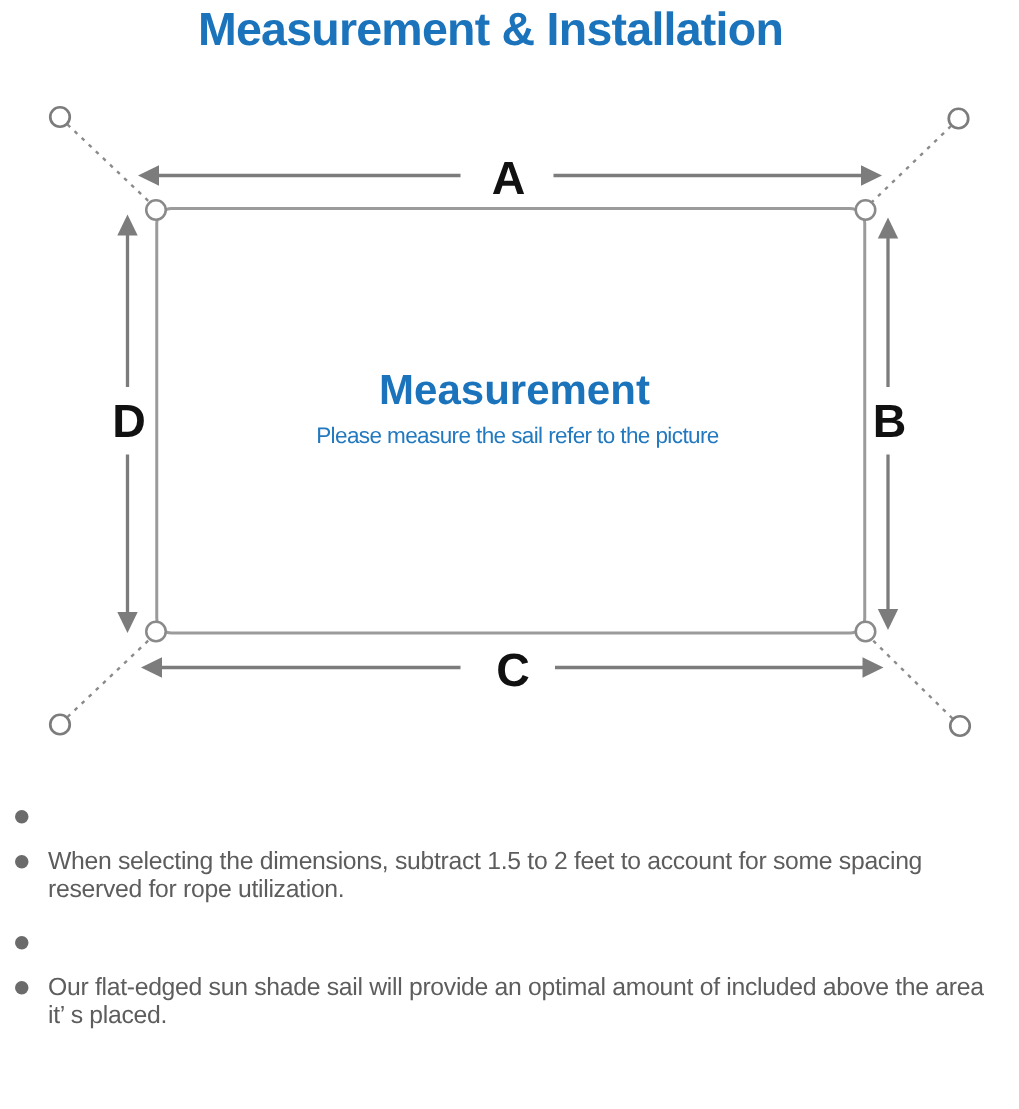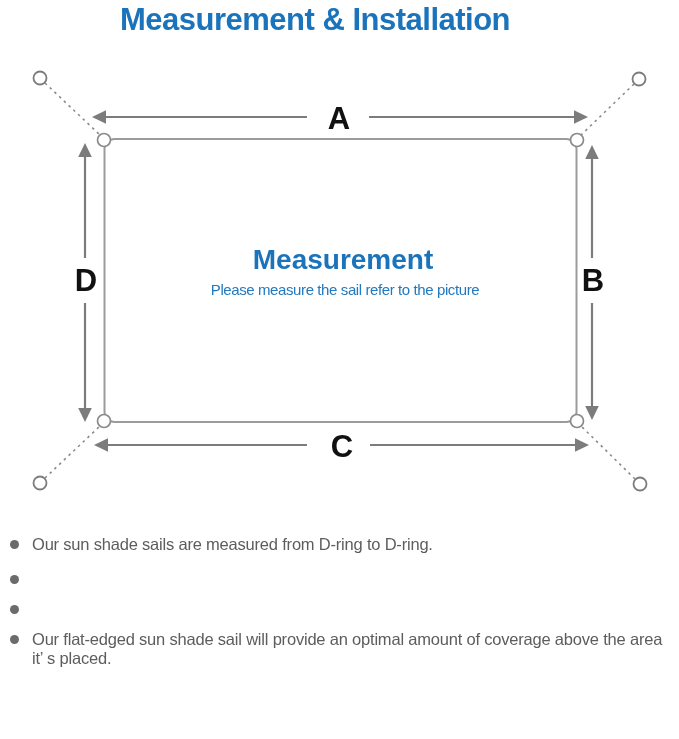--- a/index.html
+++ b/index.html
@@ -8,21 +8,21 @@
     position: relative;
     width: 679px;
     height: 739px;
     background: #ffffff;
     overflow: hidden;
     font-family: "Liberation Sans", sans-serif;
   }
   .page-title {
     position: absolute;
     top: 2px;
-    left: 0;
+    left: 12px;
     width: 630px;
     text-align: center;
     font-size: 31px;
     font-weight: 700;
     letter-spacing: -0.5px;
     color: #1b74bb;
   }
   .diagram {
     position: absolute;
     top: 60px;
@@ -135,27 +135,27 @@
     </g>
     <text class="dim-label" x="593" y="231" text-anchor="middle">B</text>
 
     <text class="center-title" x="343" y="209" text-anchor="middle">Measurement</text>
     <text class="center-subtitle" x="345" y="235" text-anchor="middle">Please measure the sail refer to the picture</text>
   </svg>
 
   <div class="notes">
     <div class="note">
       <span class="dot"></span>
-      <span class="note-text">Our sun shade sails are measured from D-ring to D-ring.</span>
+    </div>
+    <div class="note">
+      <span class="dot"></span>
+      <span class="note-text">When selecting the dimensions, subtract 1.5 to 2 feet to account for some spacing reserved for rope utilization.</span>
     </div>
     <div class="note">
       <span class="dot"></span>
     </div>
     <div class="note">
       <span class="dot"></span>
-    </div>
-    <div class="note">
-      <span class="dot"></span>
-      <span class="note-text">Our flat-edged sun shade sail will provide an optimal amount of coverage above the area it’ s placed.</span>
+      <span class="note-text">Our flat-edged sun shade sail will provide an optimal amount of included above the area it’ s placed.</span>
     </div>
   </div>
 
 </div>
 
 </body></html>

